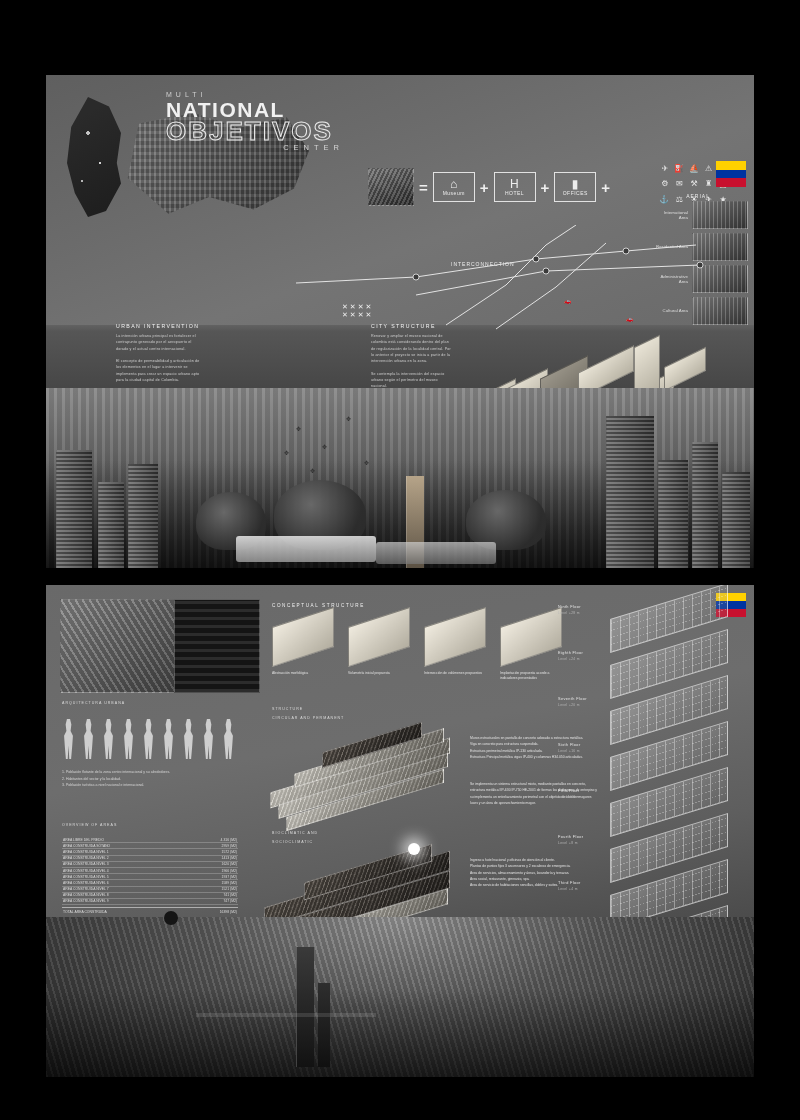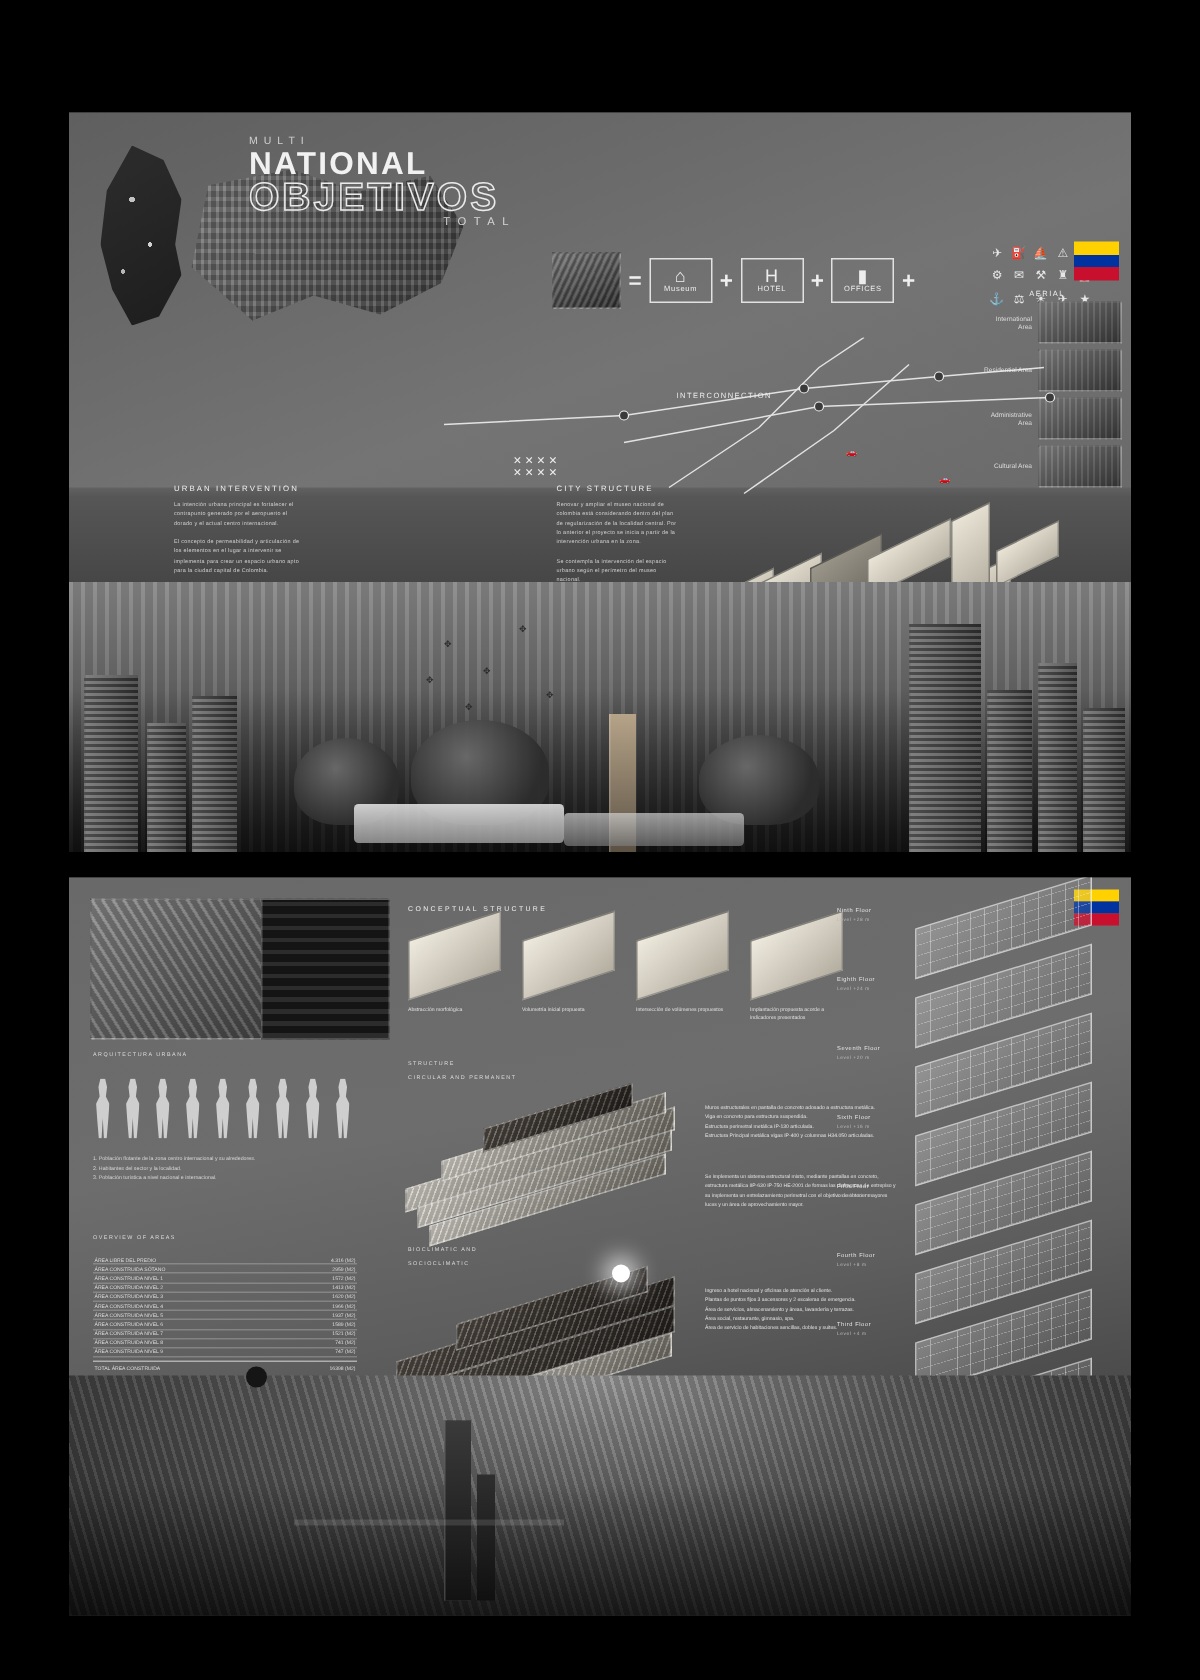--- a/index.html
+++ b/index.html
@@ -275,21 +275,21 @@
   <div class="board" id="board-top">
     <div class="dark-area"></div>
 
     <div class="map-blob"></div>
     <div class="city-photo-blob"></div>
 
     <div class="logo-wrap">
       <div class="logo-multi">MULTI</div>
       <div class="logo-national">NATIONAL</div>
       <div class="logo-cultural">OBJETIVOS</div>
-      <div class="logo-center">TOTAL</div>
+      <div class="logo-center">CENTER</div>
     </div>
 
     <div class="eq-strip">
       <div class="eq-thumb"></div>
       <span class="eq-sign">=</span>
       <div class="eq-box">
         <span class="glyph">⌂</span>
         <span>Museum</span>
       </div>
       <span class="eq-sign">+</span>

